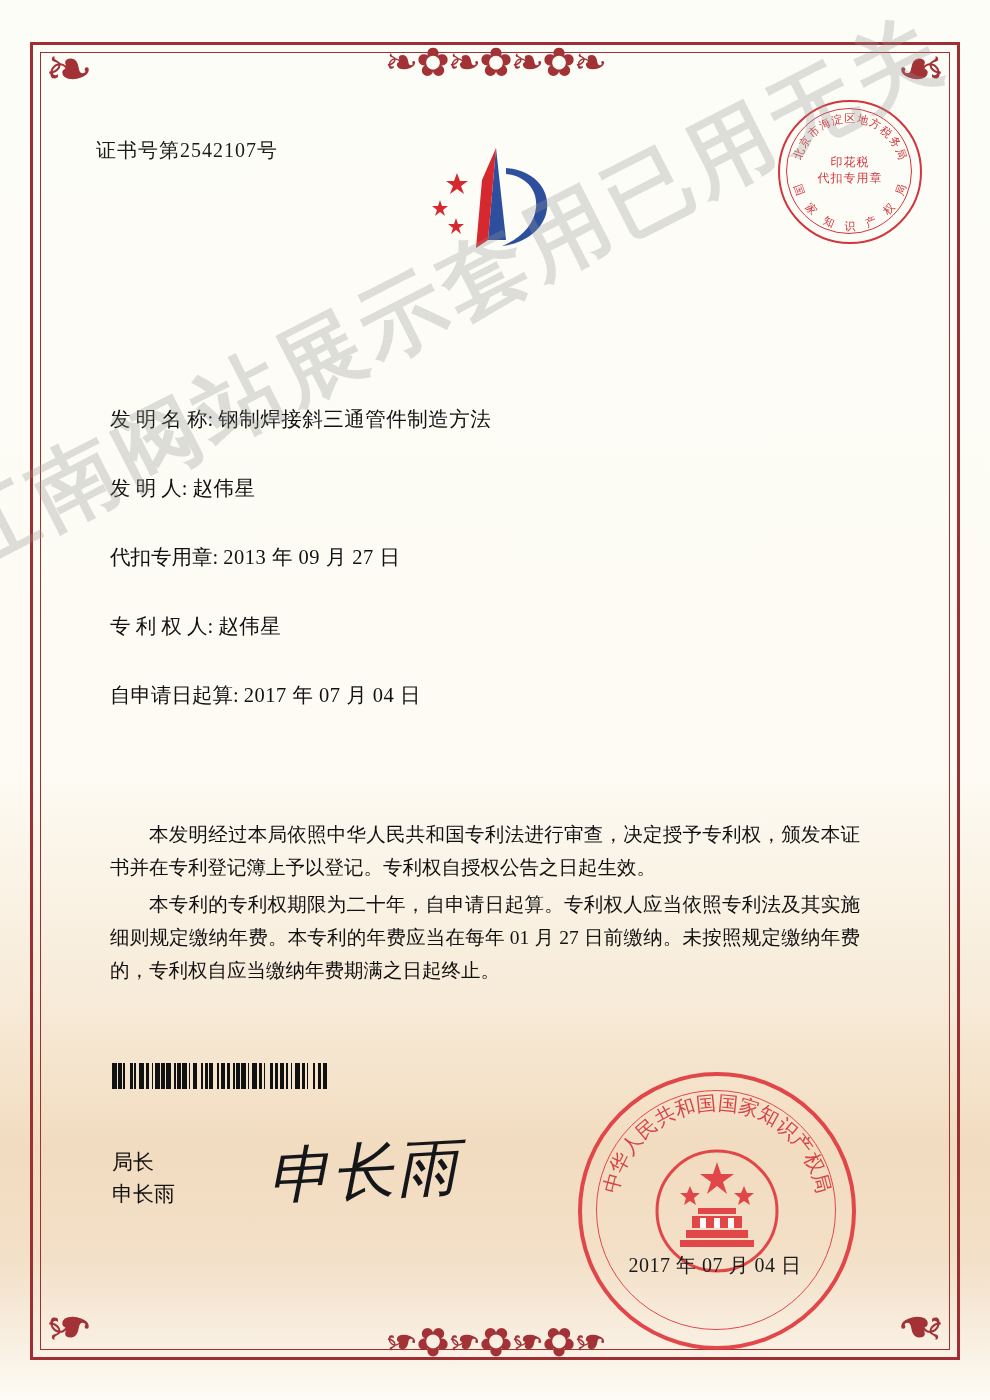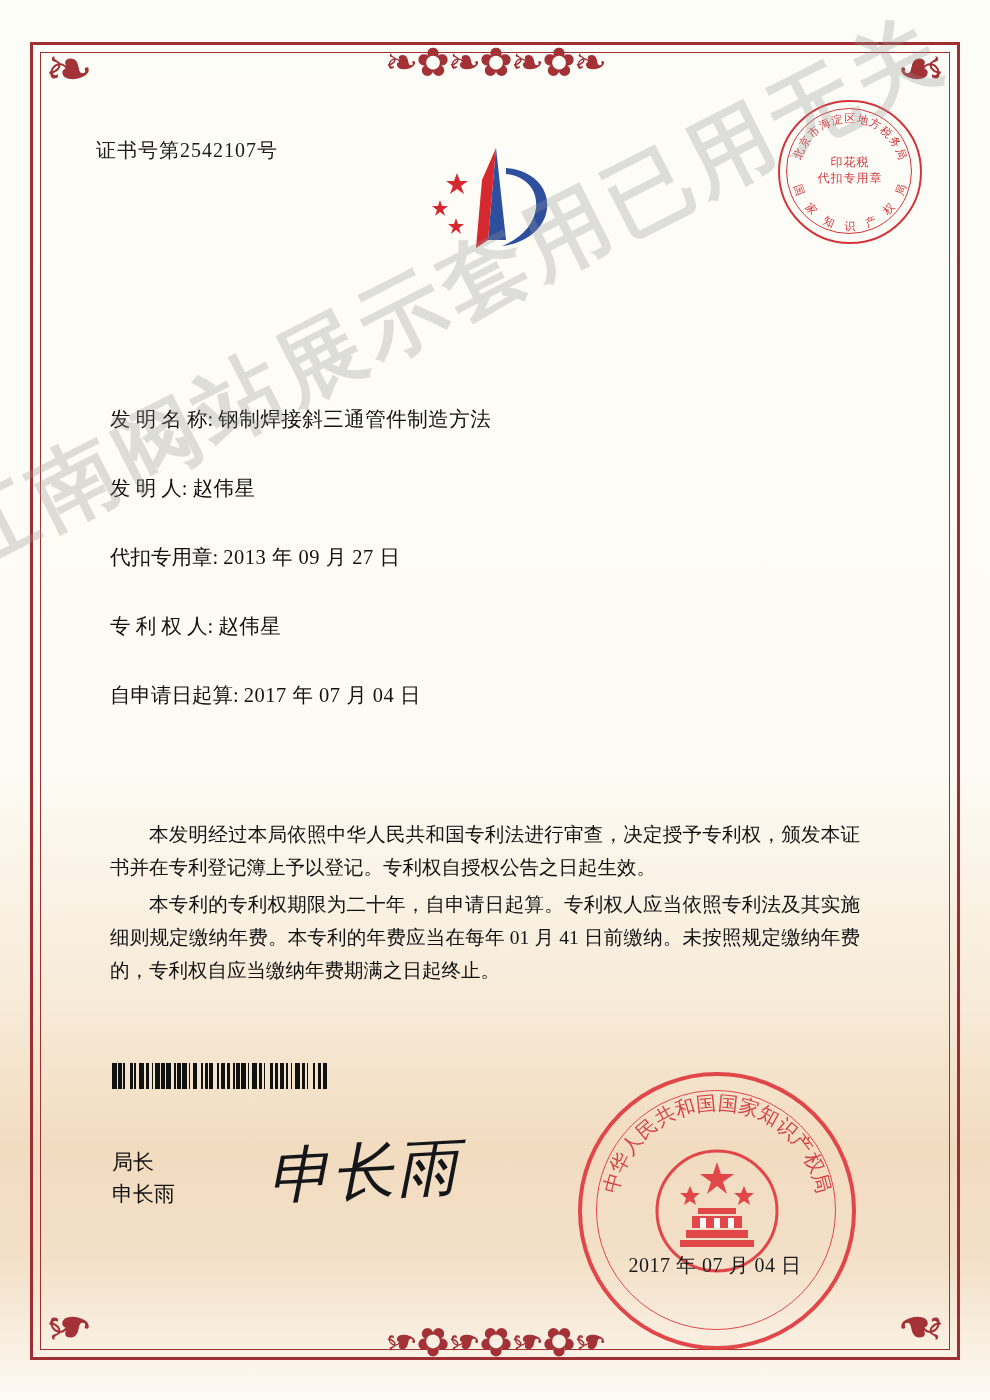--- a/index.html
+++ b/index.html
@@ -375,21 +375,21 @@
       <span class="field-value">赵伟星</span>
     </div>
     <div class="field-row">
       <span class="field-label">自申请日起算:</span>
       <span class="field-value">2017 年 07 月 04 日</span>
     </div>
   </div>
 
   <div class="body-text">
     <p class="indent">本发明经过本局依照中华人民共和国专利法进行审查，决定授予专利权，颁发本证书并在专利登记簿上予以登记。专利权自授权公告之日起生效。</p>
-    <p class="indent">本专利的专利权期限为二十年，自申请日起算。专利权人应当依照专利法及其实施细则规定缴纳年费。本专利的年费应当在每年 01 月 41 日前缴纳。未按照规定缴纳年费的，专利权自应当缴纳年费期满之日起终止。</p>
+    <p class="indent">本专利的专利权期限为二十年，自申请日起算。专利权人应当依照专利法及其实施细则规定缴纳年费。本专利的年费应当在每年 01 月 27 日前缴纳。未按照规定缴纳年费的，专利权自应当缴纳年费期满之日起终止。</p>
   </div>
 
   <div class="barcode" id="barcode"><i style="width:4.800000000000001px;"></i><i style="width:1.6px;background:transparent;"></i><i style="width:3.2px;"></i><i style="width:1.6px;background:transparent;"></i><i style="width:1.6px;"></i><i style="width:4.800000000000001px;background:transparent;"></i><i style="width:3.2px;"></i><i style="width:1.6px;background:transparent;"></i><i style="width:1.6px;"></i><i style="width:3.2px;background:transparent;"></i><i style="width:4.800000000000001px;"></i><i style="width:1.6px;background:transparent;"></i><i style="width:3.2px;"></i><i style="width:3.2px;background:transparent;"></i><i style="width:1.6px;"></i><i style="width:1.6px;background:transparent;"></i><i style="width:4.800000000000001px;"></i><i style="width:1.6px;background:transparent;"></i><i style="width:3.2px;"></i><i style="width:1.6px;background:transparent;"></i><i style="width:4.800000000000001px;"></i><i style="width:3.2px;background:transparent;"></i><i style="width:1.6px;"></i><i style="width:1.6px;background:transparent;"></i><i style="width:3.2px;"></i><i style="width:1.6px;background:transparent;"></i><i style="width:4.800000000000001px;"></i><i style="width:1.6px;background:transparent;"></i><i style="width:1.6px;"></i><i style="width:3.2px;background:transparent;"></i><i style="width:3.2px;"></i><i style="width:4.800000000000001px;background:transparent;"></i><i style="width:1.6px;"></i><i style="width:1.6px;background:transparent;"></i><i style="width:3.2px;"></i><i style="width:1.6px;background:transparent;"></i><i style="width:3.2px;"></i><i style="width:4.800000000000001px;background:transparent;"></i><i style="width:1.6px;"></i><i style="width:1.6px;background:transparent;"></i><i style="width:4.800000000000001px;"></i><i style="width:1.6px;background:transparent;"></i><i style="width:3.2px;"></i><i style="width:3.2px;background:transparent;"></i><i style="width:1.6px;"></i><i style="width:1.6px;background:transparent;"></i><i style="width:3.2px;"></i><i style="width:1.6px;background:transparent;"></i><i style="width:4.800000000000001px;"></i><i style="width:1.6px;background:transparent;"></i><i style="width:1.6px;"></i><i style="width:3.2px;background:transparent;"></i><i style="width:4.800000000000001px;"></i><i style="width:1.6px;background:transparent;"></i><i style="width:3.2px;"></i><i style="width:1.6px;background:transparent;"></i><i style="width:1.6px;"></i><i style="width:4.800000000000001px;background:transparent;"></i><i style="width:3.2px;"></i><i style="width:1.6px;background:transparent;"></i><i style="width:3.2px;"></i><i style="width:1.6px;background:transparent;"></i><i style="width:4.800000000000001px;"></i><i style="width:1.6px;background:transparent;"></i><i style="width:1.6px;"></i><i style="width:3.2px;background:transparent;"></i><i style="width:1.6px;"></i><i style="width:3.2px;background:transparent;"></i><i style="width:4.800000000000001px;"></i><i style="width:1.6px;background:transparent;"></i><i style="width:3.2px;"></i><i style="width:1.6px;background:transparent;"></i><i style="width:1.6px;"></i><i style="width:4.800000000000001px;background:transparent;"></i><i style="width:1.6px;"></i><i style="width:3.2px;background:transparent;"></i><i style="width:3.2px;"></i><i style="width:1.6px;background:transparent;"></i><i style="width:4.800000000000001px;"></i><i style="width:1.6px;background:transparent;"></i></div>
 
   <div class="director-block">
     <div>局长</div>
     <div>申长雨</div>
   </div>
   <div class="signature">申长雨</div>
 

